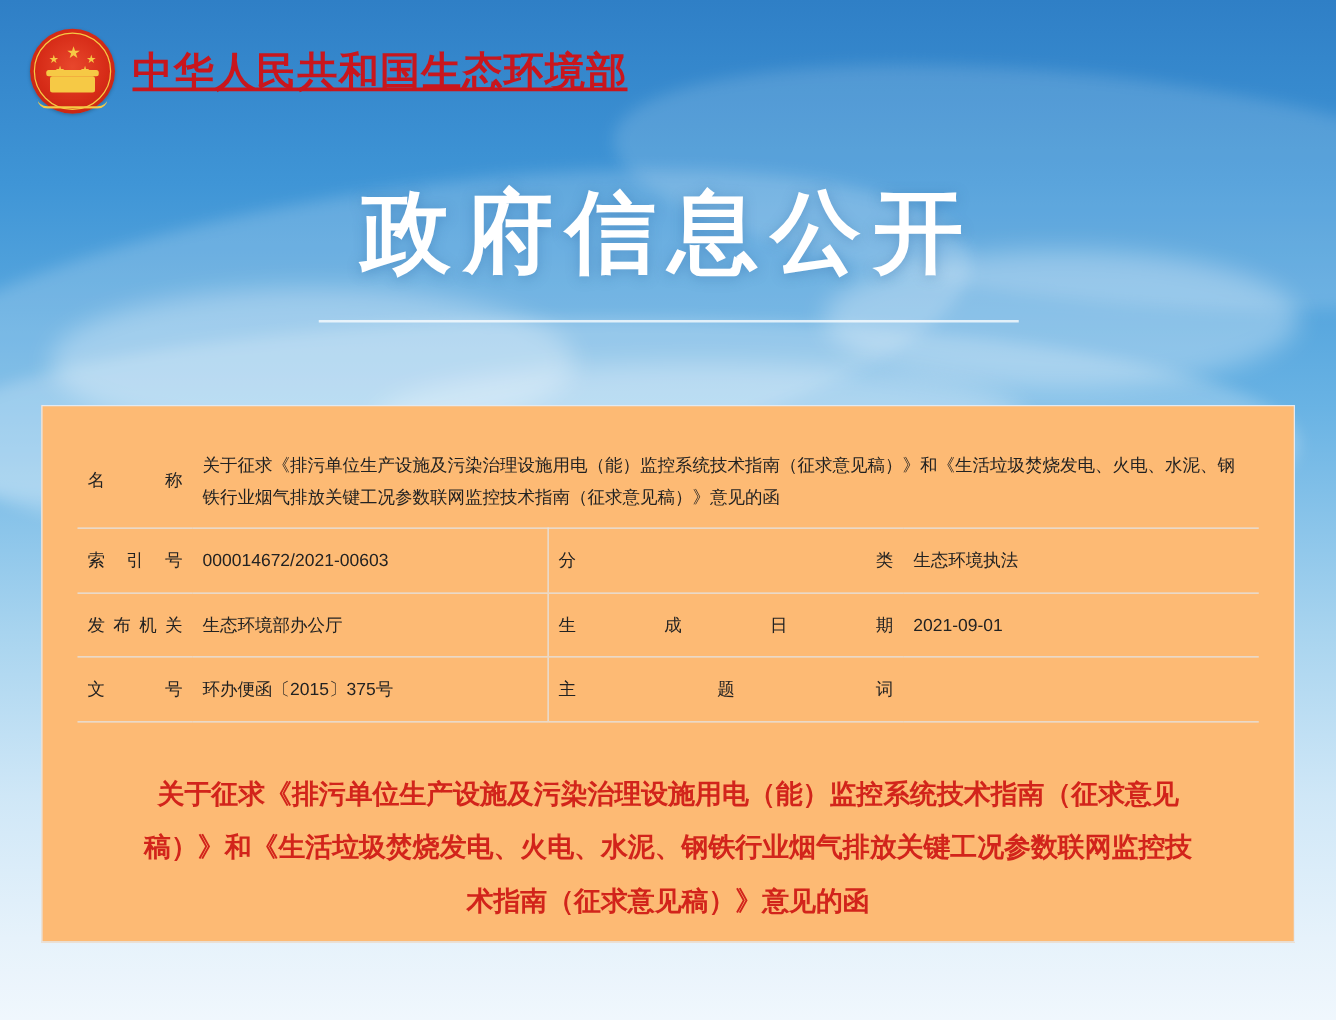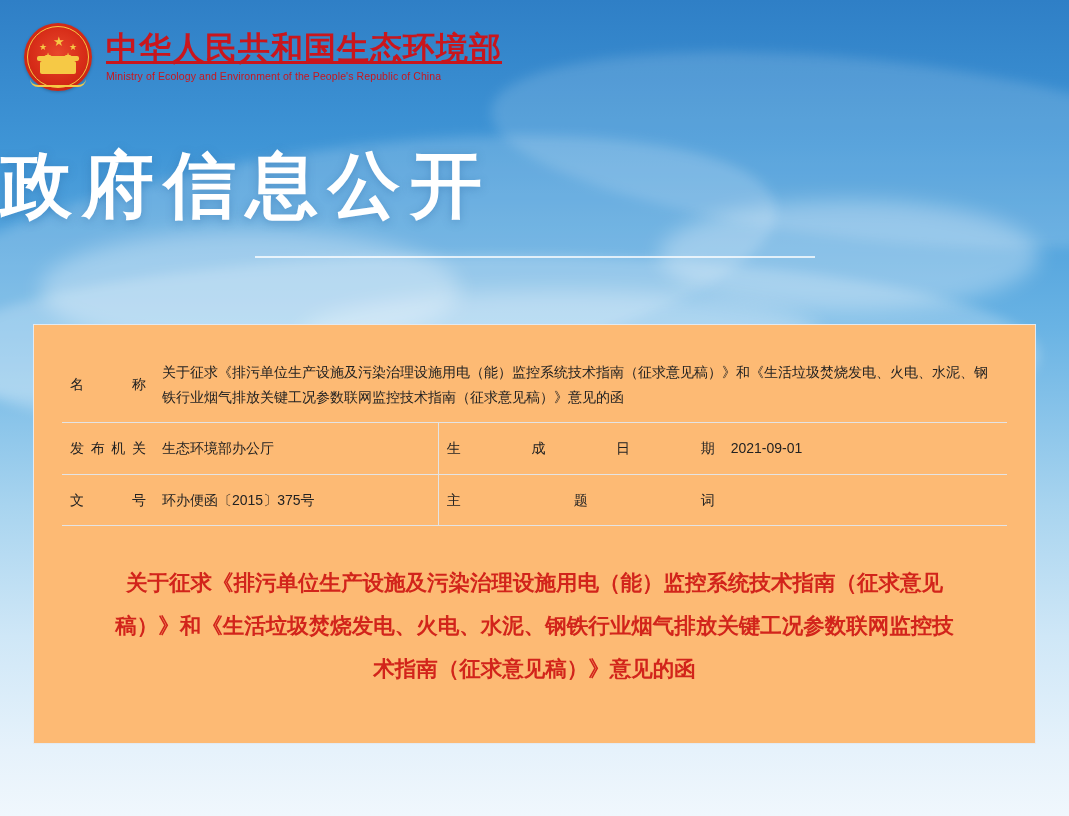--- a/index.html
+++ b/index.html
@@ -116,21 +116,21 @@
     color: #c9161d;
     font-size: 10.5px;
     margin-top: 7px;
     letter-spacing: 0.1px;
   }
 
   
   .banner-title {
     position: relative;
     z-index: 5;
-    text-align: left;
+    text-align: center;
     color: #ffffff;
     font-size: 72px;
     font-weight: bold;
     letter-spacing: 10px;
     margin-top: 38px;
     text-shadow: 0 2px 10px rgba(40,100,160,0.35);
     font-family: "Liberation Sans", sans-serif;
   }
   .banner-rule {
     position: relative;
@@ -212,33 +212,38 @@
       <span class="star s2">★</span>
       <span class="star s3">★</span>
       <span class="star s4">★</span>
       <span class="star s5">★</span>
     </div>
     <div class="gate"></div>
     <div class="wheat"></div>
   </div>
   <div class="ministry">
     <div class="cn">中华人民共和国生态环境部</div>
-    <div class="en">Ministry of Ecology and Environment of the People's Republic of China</div>
   </div>
 </div>
 
 <div class="banner-title">政府信息公开</div>
 <div class="banner-rule"></div>
 
 <div class="card">
   <table class="meta">
     <tbody>
       <tr>
         <td class="lab">名　　称</td>
         <td class="val-wide" colspan="3">关于征求《排污单位生产设施及污染治理设施用电（能）监控系统技术指南（征求意见稿）》和《生活垃圾焚烧发电、火电、水泥、钢铁行业烟气排放关键工况参数联网监控技术指南（征求意见稿）》意见的函</td>
+      </tr>
+      <tr>
+        <td class="lab">索 引 号</td>
+        <td class="val">000014672/2021-00603</td>
+        <td class="lab2">分　　类</td>
+        <td class="val">生态环境执法</td>
       </tr>
       <tr>
         <td class="lab">发布机关</td>
         <td class="val">生态环境部办公厅</td>
         <td class="lab2">生成日期</td>
         <td class="val">2021-09-01</td>
       </tr>
       <tr>
         <td class="lab">文　　号</td>
         <td class="val">环办便函〔2015〕375号</td>

